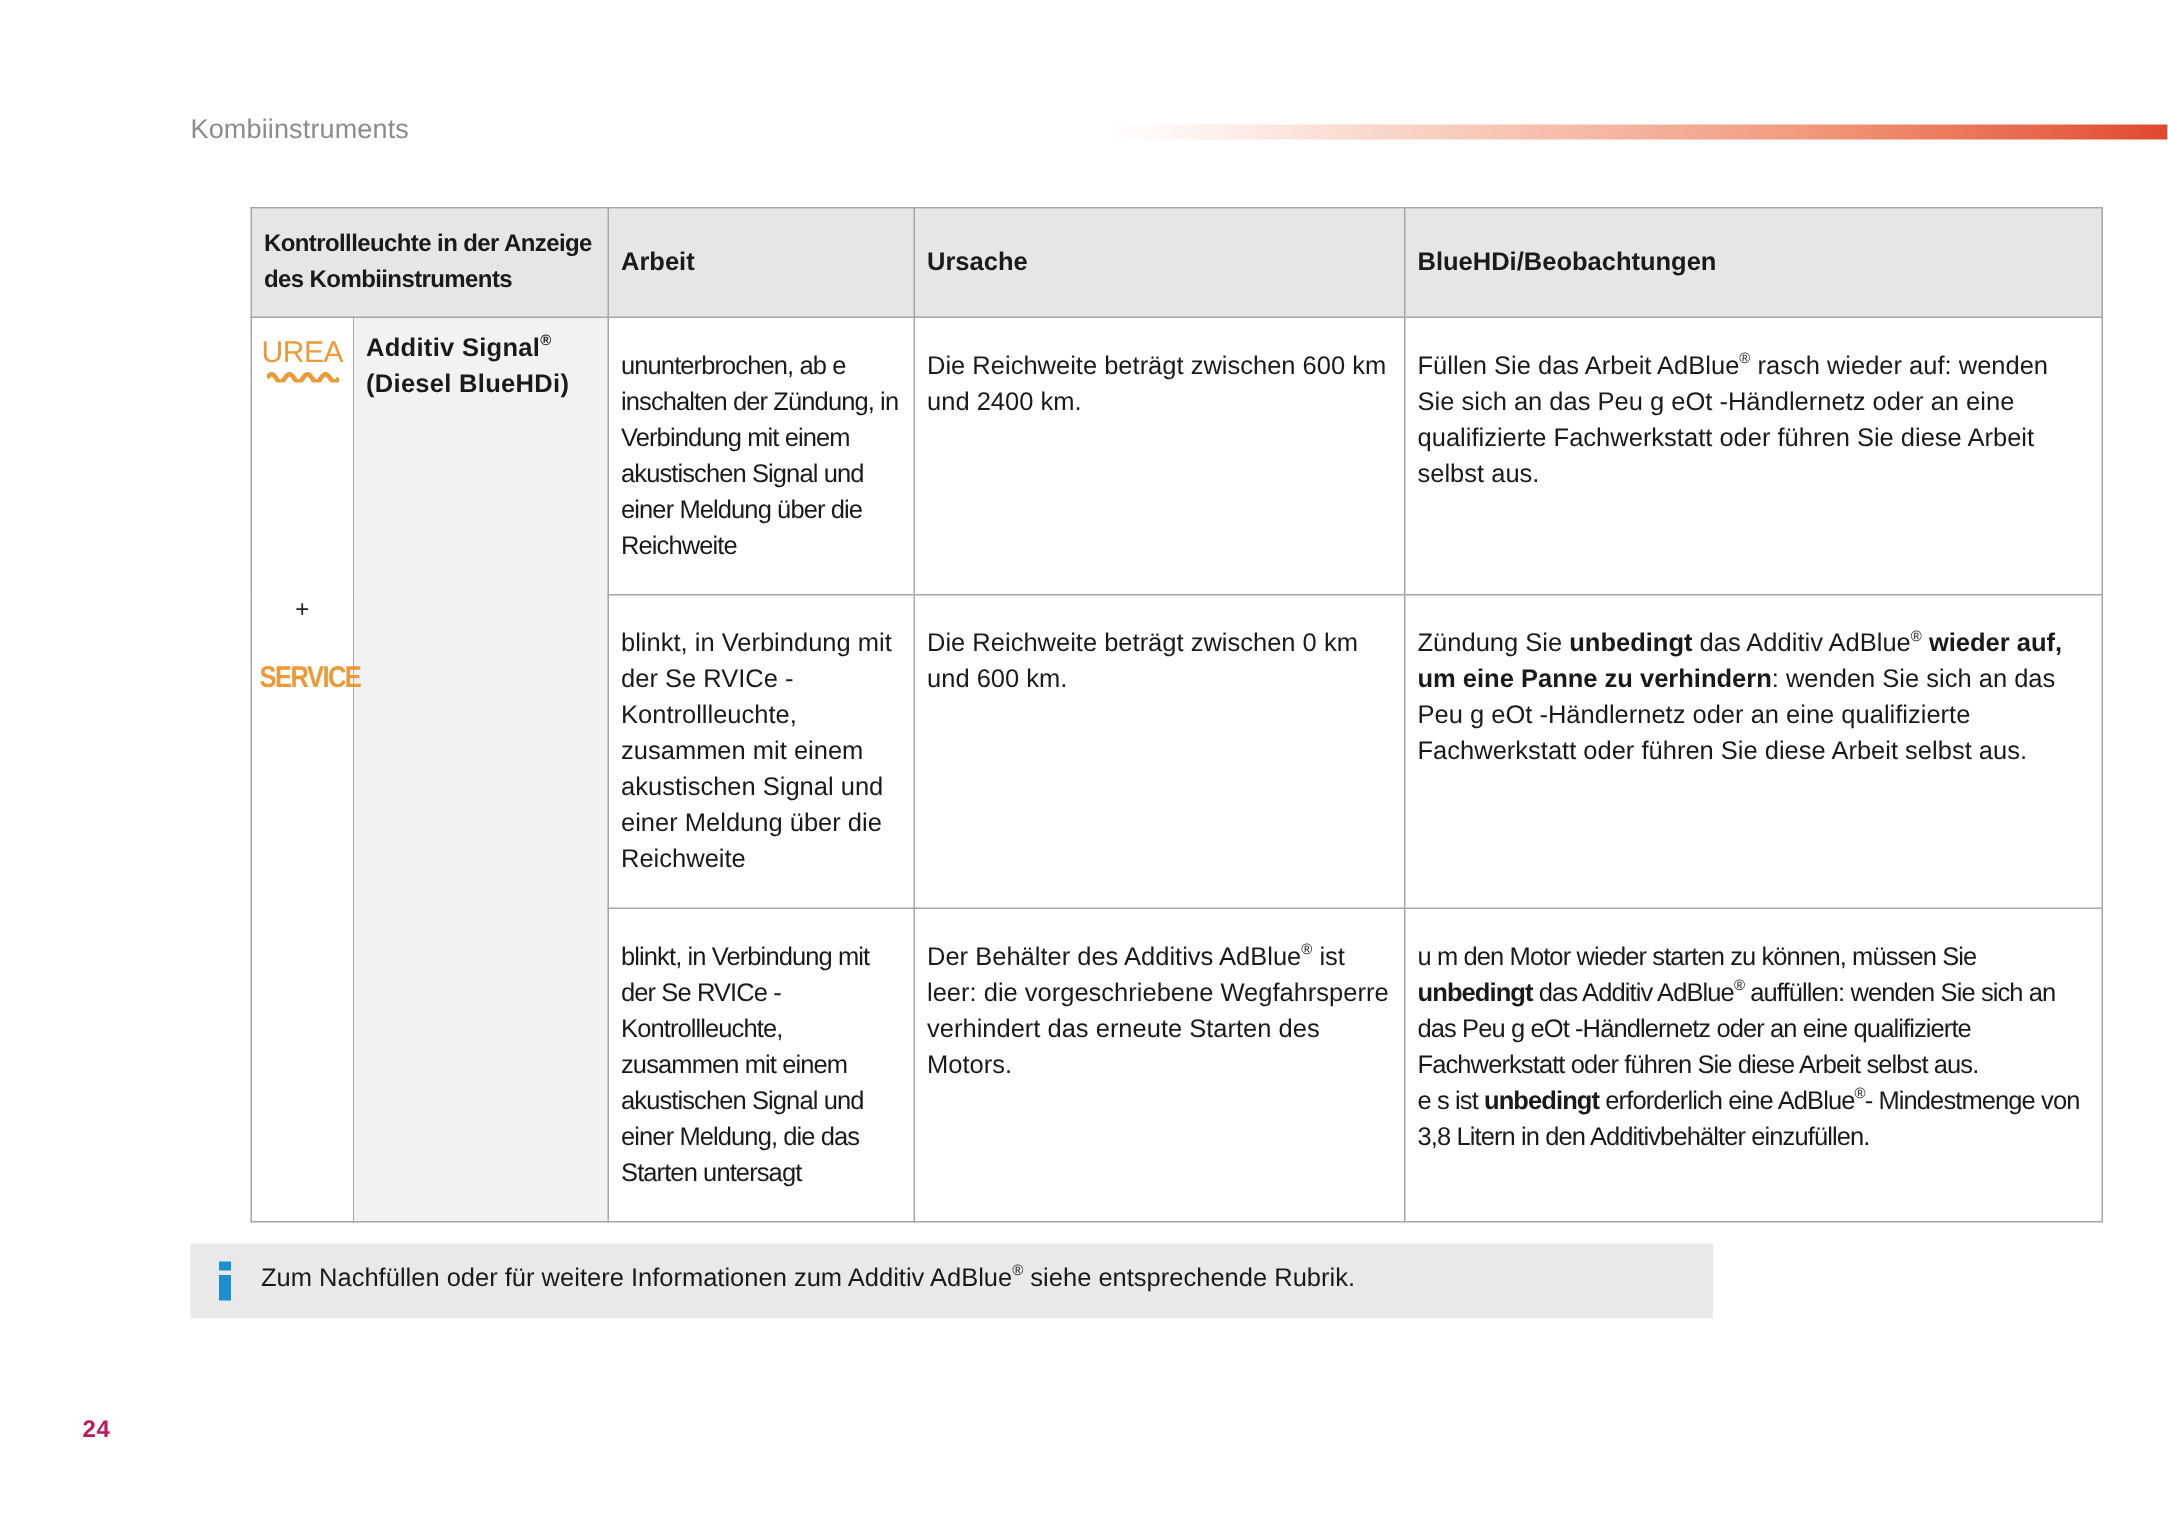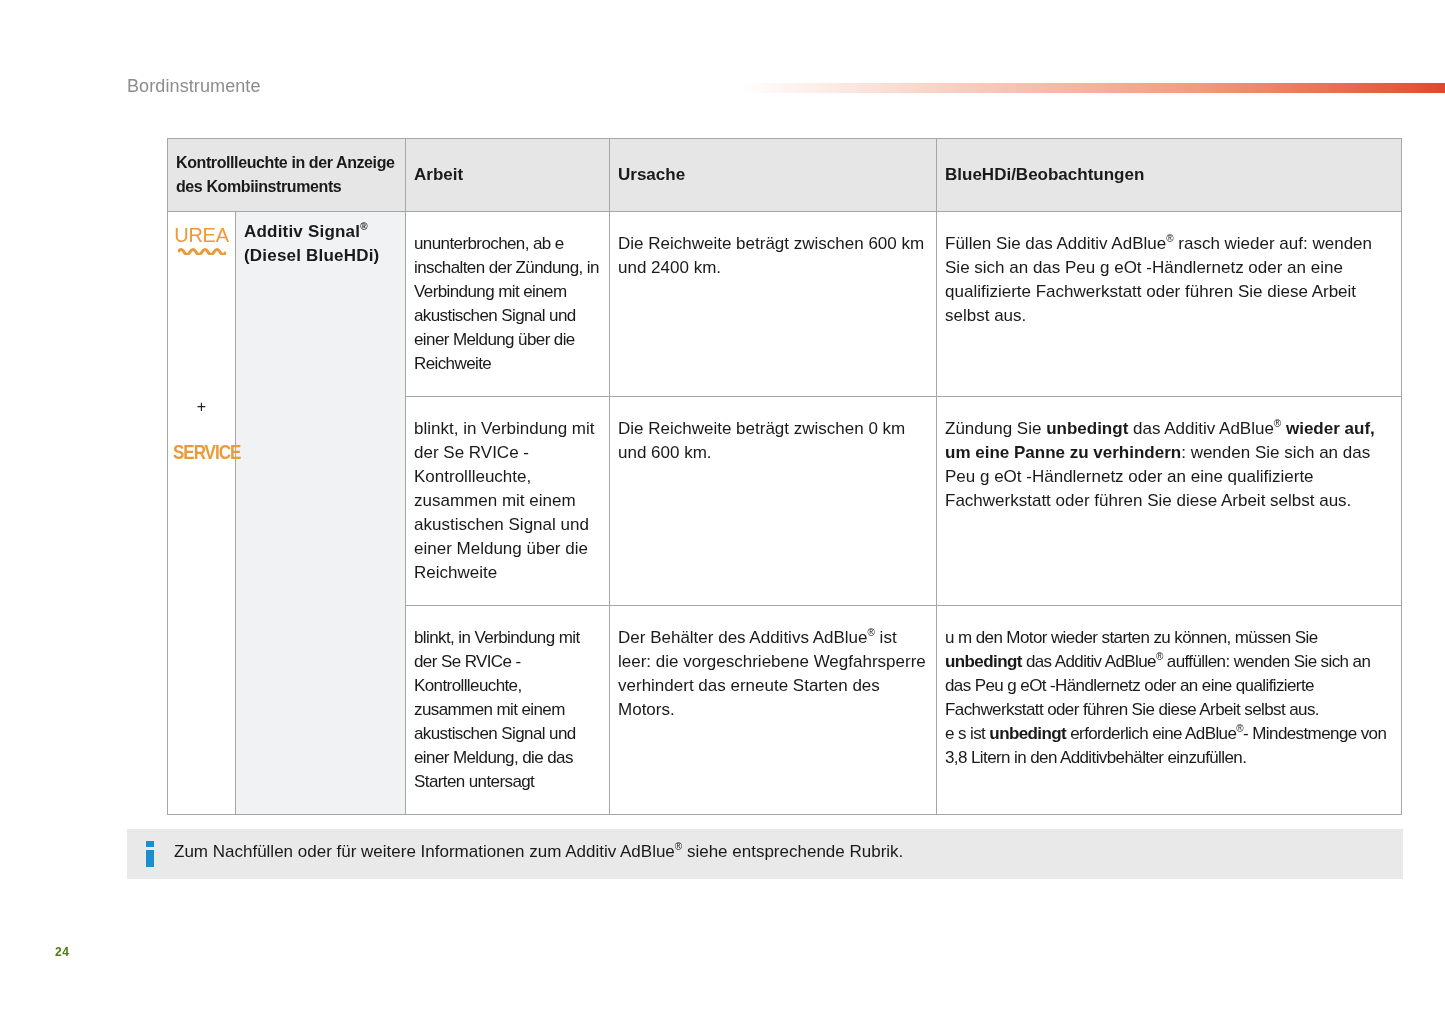--- a/index.html
+++ b/index.html
@@ -52,40 +52,40 @@
     .plus-sign {
       position: absolute; left: 0; right: 0; top: 186px; text-align: center;
       font-size: 16px; color: #222;
     }
     .service-icon {
       position: absolute; left: 0; right: 0; top: 229px; text-align: center;
       color: #eb9a38; font-weight: bold; font-size: 20px; letter-spacing: -1.2px;
       transform: scaleX(0.85);
     }
     .info-box {
-      position: absolute; left: 127px; top: 829px; width: 1276px; height: 50px;
+      position: absolute; left: 127px; top: 829px; width: 1015px; height: 50px;
       background: #e9e9e9;
     }
     .info-icon {
       position: absolute; left: 19px; top: 12px; width: 8px; height: 26px;
     }
     .info-icon .dot { position: absolute; left: 0; top: 0; width: 8px; height: 6px; background: #1a8fd0; }
     .info-icon .stem { position: absolute; left: 0; top: 9px; width: 8px; height: 17px; background: #1a8fd0; }
     .info-text {
       position: absolute; left: 47px; top: 11px; font-size: 17px; line-height: 24px; color: #1a1a1a;
     }
     .page-number {
-      position: absolute; left: 55px; top: 945px; font-size: 12px; font-weight: bold; color: #4d7c0f;
+      position: absolute; left: 55px; top: 945px; font-size: 16px; font-weight: bold; color: #be185d;
       letter-spacing: 0.5px;
     }
   </style>
 </head>
 <body>
 
-<div class="section-title">Bordinstrumente</div>
+<div class="section-title">Kombiinstruments</div>
 <div class="accent-bar"></div>
 
 <table class="main">
   <colgroup>
     <col style="width:68px">
     <col style="width:170px">
     <col style="width:204px">
     <col style="width:327px">
     <col style="width:465px">
   </colgroup>
@@ -108,21 +108,21 @@
         </div>
         <div class="plus-sign">+</div>
         <div class="service-icon">SERVICE</div>
       </td>
       <td rowspan="3" class="name-cell">
         <span>Additiv Signal</span><sup class="reg">®</sup><br>
         <span>(Diesel BlueHDi)</span>
       </td>
       <td class="cell condensed">ununterbrochen, ab e inschalten der Zündung, in Verbindung mit einem akustischen Signal und einer Meldung über die Reichweite</td>
       <td class="cell">Die Reichweite beträgt zwischen 600 km und 2400 km.</td>
-      <td class="cell"><span>Füllen Sie das Additiv AdBlue</span><sup class="reg">®</sup><span> rasch wieder auf: wenden Sie sich an das Peu g eOt -Händlernetz oder an eine qualifizierte Fachwerkstatt oder führen Sie diese Arbeit selbst aus.</span></td>
+      <td class="cell"><span>Füllen Sie das Arbeit AdBlue</span><sup class="reg">®</sup><span> rasch wieder auf: wenden Sie sich an das Peu g eOt -Händlernetz oder an eine qualifizierte Fachwerkstatt oder führen Sie diese Arbeit selbst aus.</span></td>
     </tr>
     <tr style="height:204px">
       <td class="cell">blinkt, in Verbindung mit der Se RVICe - Kontrollleuchte, zusammen mit einem akustischen Signal und einer Meldung über die Reichweite</td>
       <td class="cell">Die Reichweite beträgt zwischen 0 km und 600 km.</td>
       <td class="cell"><span>Zündung Sie </span><b>unbedingt</b><span> das Additiv AdBlue</span><sup class="reg">®</sup><b> wieder auf, um eine Panne zu verhindern</b><span>: wenden Sie sich an das Peu g eOt -Händlernetz oder an eine qualifizierte Fachwerkstatt oder führen Sie diese Arbeit selbst aus.</span></td>
     </tr>
     <tr style="height:204px">
       <td class="cell condensed">blinkt, in Verbindung mit der Se RVICe - Kontrollleuchte, zusammen mit einem akustischen Signal und einer Meldung, die das Starten untersagt</td>
       <td class="cell"><span>Der Behälter des Additivs AdBlue</span><sup class="reg">®</sup><span> ist leer: die vorgeschriebene Wegfahrsperre verhindert das erneute Starten des Motors.</span></td>
       <td class="cell condensed"><span>u m den Motor wieder starten zu können, müssen Sie </span><b>unbedingt</b><span> das Additiv AdBlue</span><sup class="reg">®</sup><span> auffüllen: wenden Sie sich an das Peu g eOt -Händlernetz oder an eine qualifizierte Fachwerkstatt oder führen Sie diese Arbeit selbst aus.</span><br><span>e s ist </span><b>unbedingt</b><span> erforderlich eine AdBlue</span><sup class="reg">®</sup><span>- Mindestmenge von 3,8 Litern in den Additivbehälter einzufüllen.</span></td>

